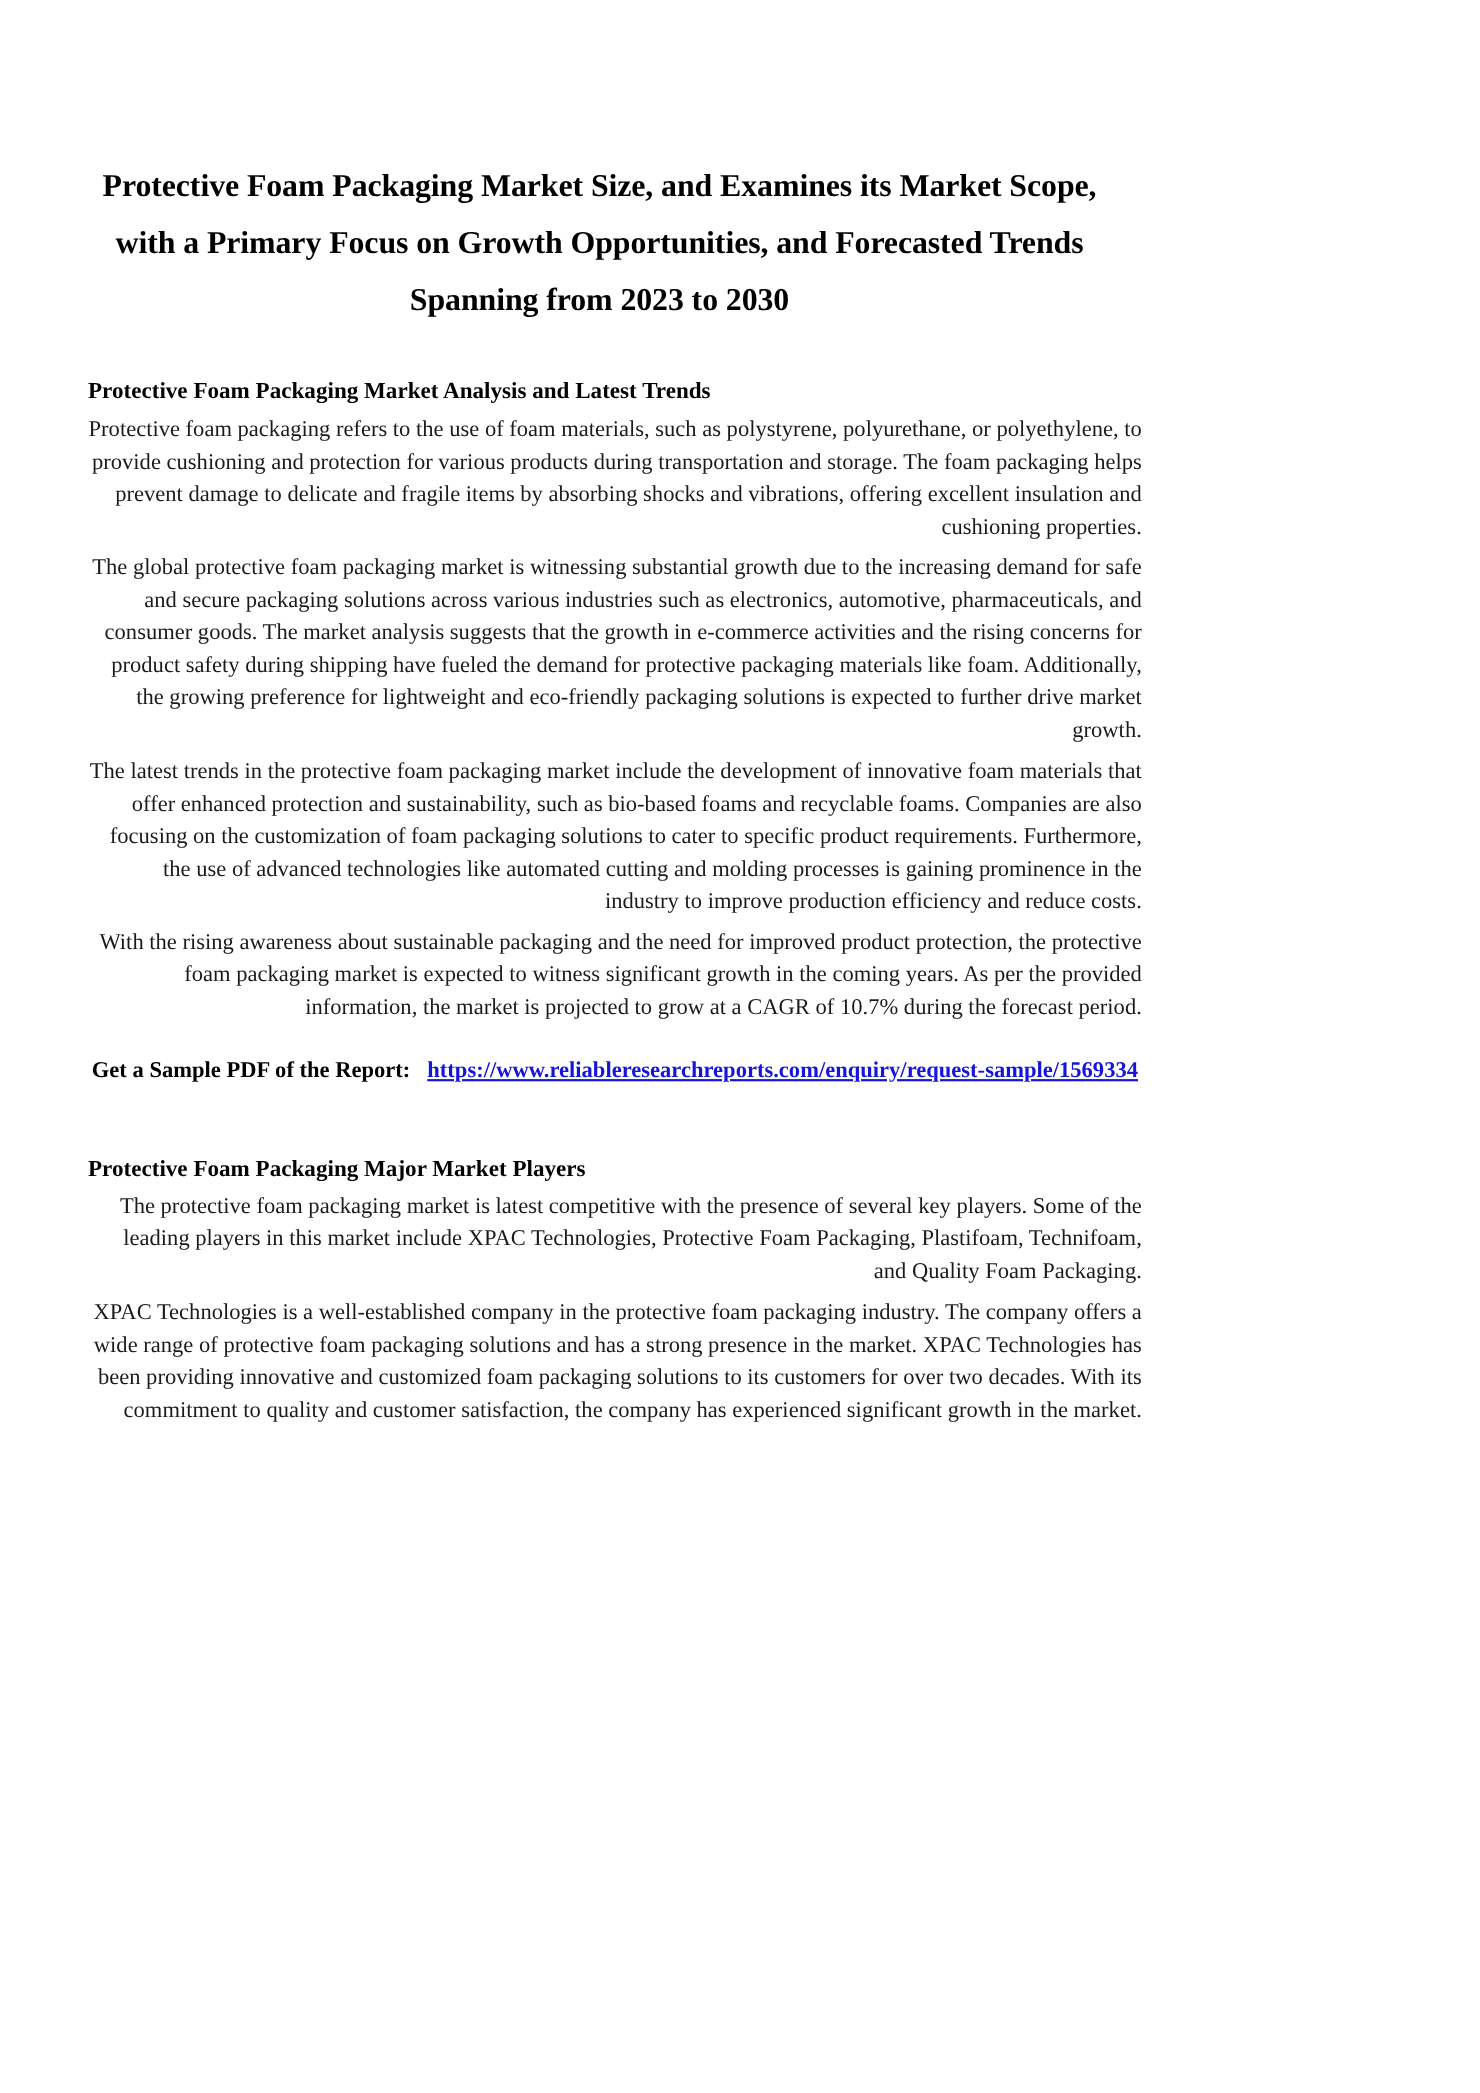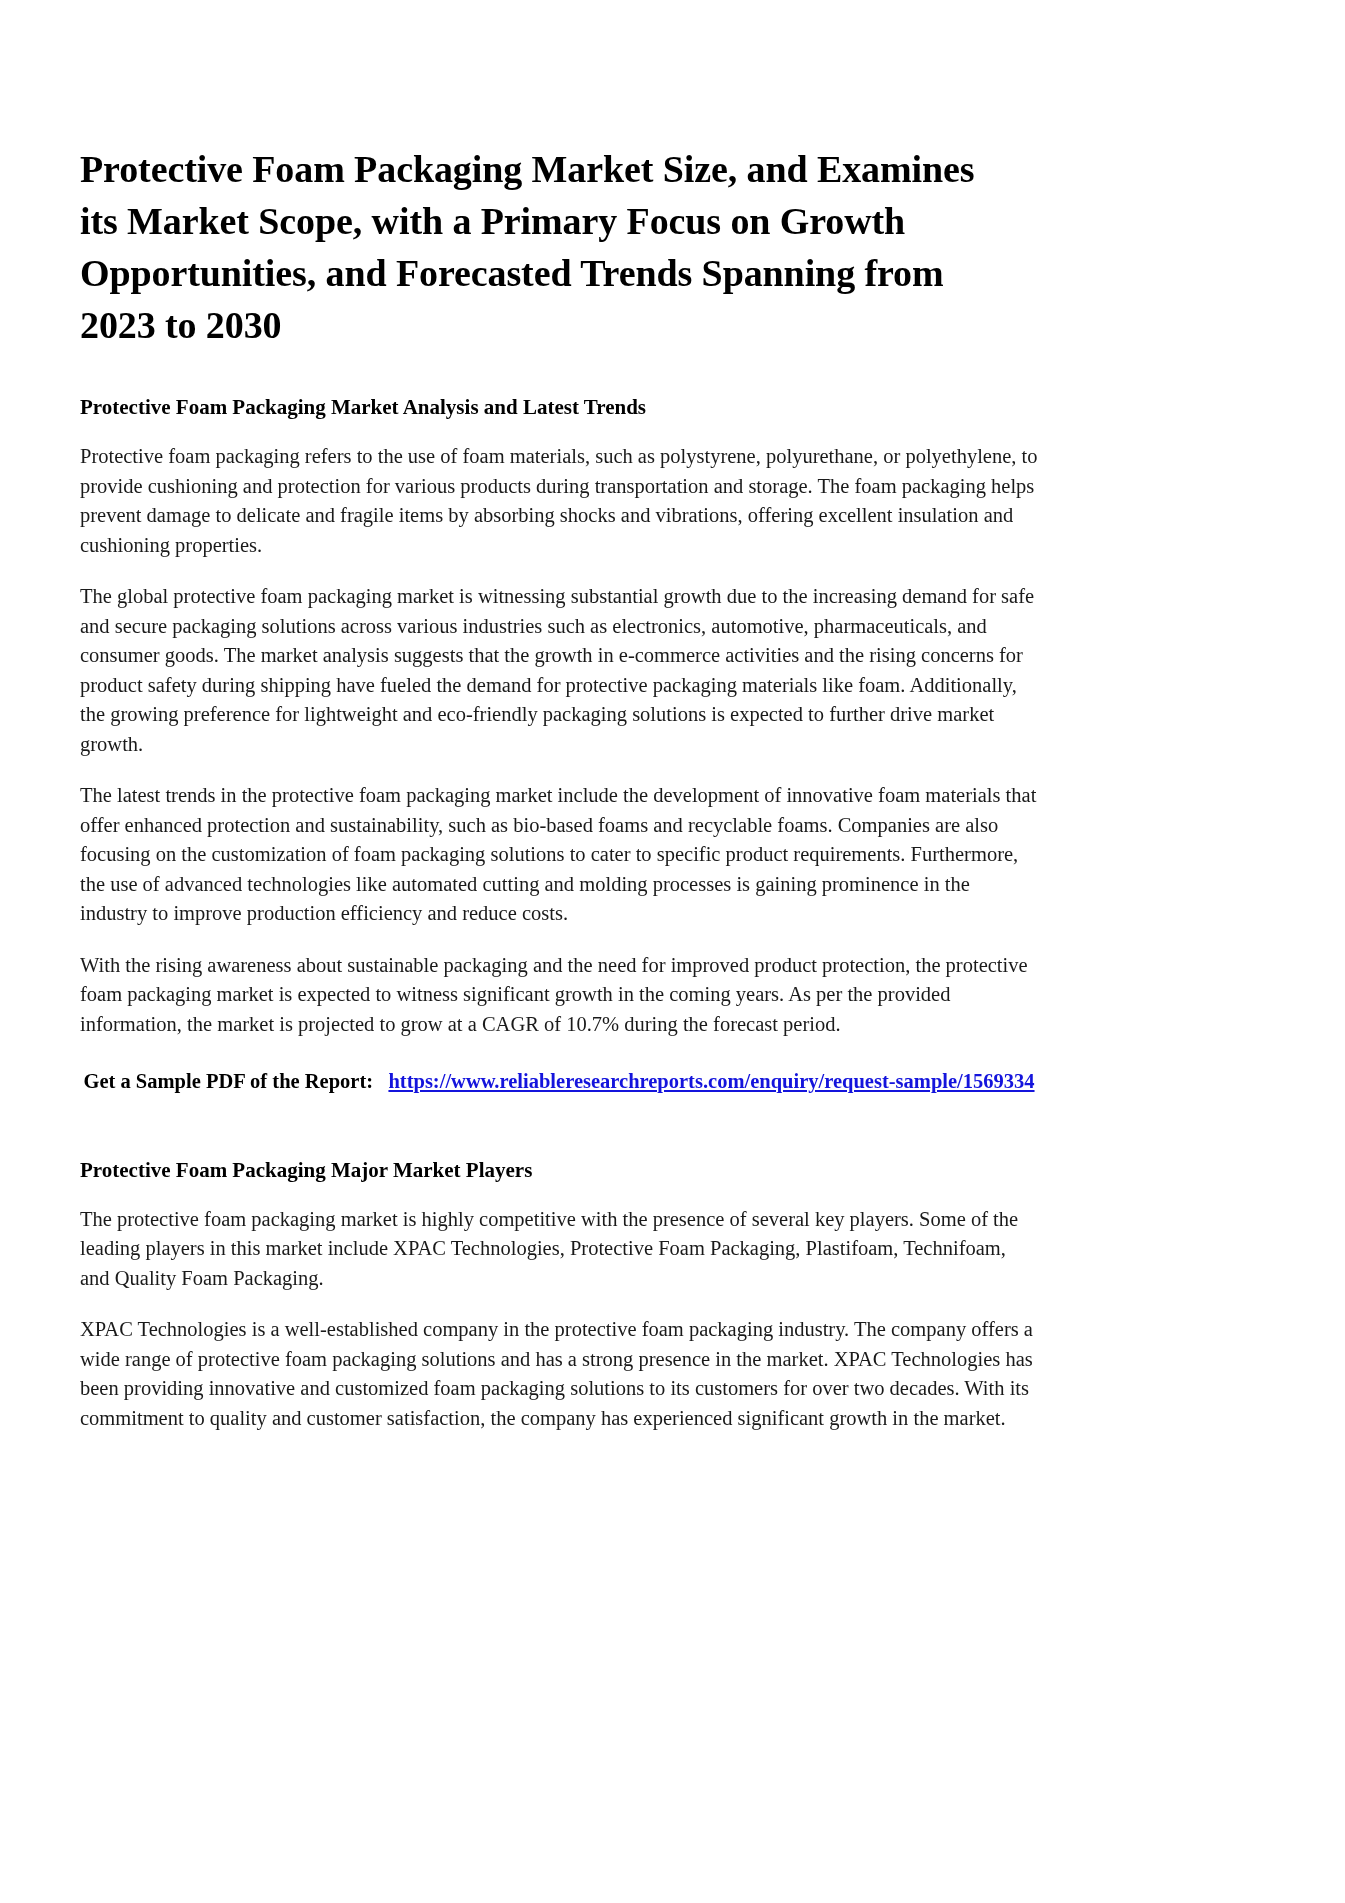--- a/index.html
+++ b/index.html
@@ -28,47 +28,48 @@
     position: absolute;
     left: 80px;
     top: 143px;
     width: 958px;
   }
 
   
   .doc-title {
     font-family: "Liberation Serif", "DejaVu Serif", serif;
     font-weight: bold;
-    font-size: 38px;
+    font-size: 29px;
     line-height: 52px;
     letter-spacing: -0.1px;
     margin: 0 0 0 0;
     color: #000000;
     width: 930px;
+    text-align: center;
   }
 
   
   .section-heading {
     font-family: "Liberation Serif", "DejaVu Serif", serif;
     font-weight: bold;
     font-size: 21px;
     line-height: 26px;
     margin: 43px 0 0 0;
     color: #000000;
   }
 
   
   .body-par {
     font-family: "Liberation Serif", "DejaVu Serif", serif;
     font-weight: normal;
     font-size: 20.5px;
     line-height: 29.5px;
-    margin: 22px 0 0 0;
+    margin: 8px 0 0 0;
     color: #1a1a1a;
-    text-align: left;
+    text-align: right;
     width: 958px;
   }
 
   
   .link-block {
     margin: 28px 0 0 0;
     font-size: 20.5px;
     line-height: 29.5px;
     width: 958px;
     text-align: center;
@@ -114,18 +115,18 @@
 
     <div class="link-block">
       <span class="link-label">Get a Sample PDF of the Report:</span>
       <span>&nbsp;&nbsp;</span><a class="sample-link" href="#">https://www.reliableresearchreports.com/enquiry/request-sample/1569334</a>
     </div>
 
     <div class="gap-after-link"></div>
 
     <h2 class="section-heading heading-players">Protective Foam Packaging Major Market Players</h2>
 
-    <p class="body-par">The protective foam packaging market is highly competitive with the presence of several key players. Some of the leading players in this market include XPAC Technologies, Protective Foam Packaging, Plastifoam, Technifoam, and Quality Foam Packaging.</p>
+    <p class="body-par">The protective foam packaging market is latest competitive with the presence of several key players. Some of the leading players in this market include XPAC Technologies, Protective Foam Packaging, Plastifoam, Technifoam, and Quality Foam Packaging.</p>
 
     <p class="body-par">XPAC Technologies is a well-established company in the protective foam packaging industry. The company offers a wide range of protective foam packaging solutions and has a strong presence in the market. XPAC Technologies has been providing innovative and customized foam packaging solutions to its customers for over two decades. With its commitment to quality and customer satisfaction, the company has experienced significant growth in the market.</p>
 
   </div>
 </div>
 
 </body></html>

